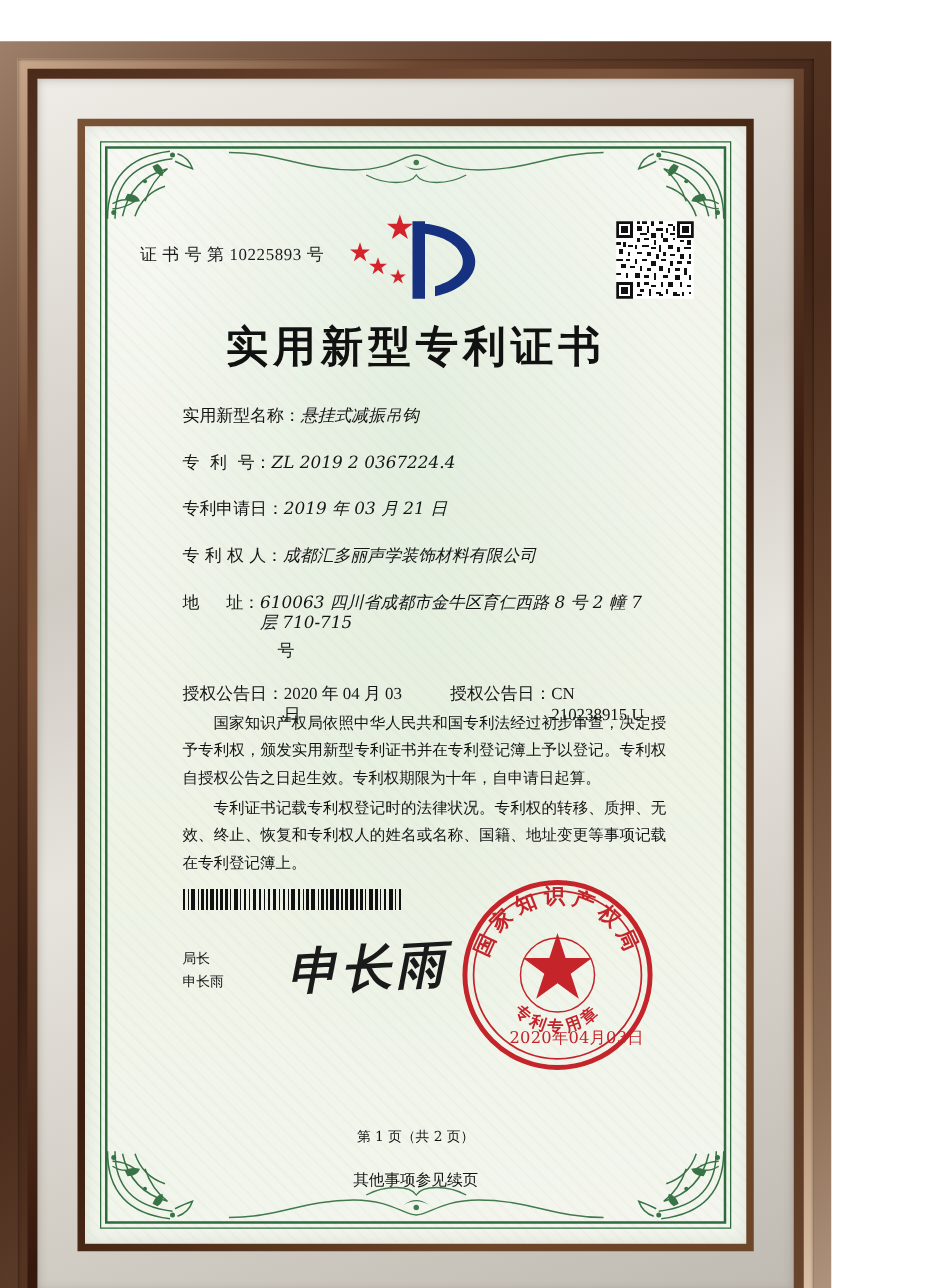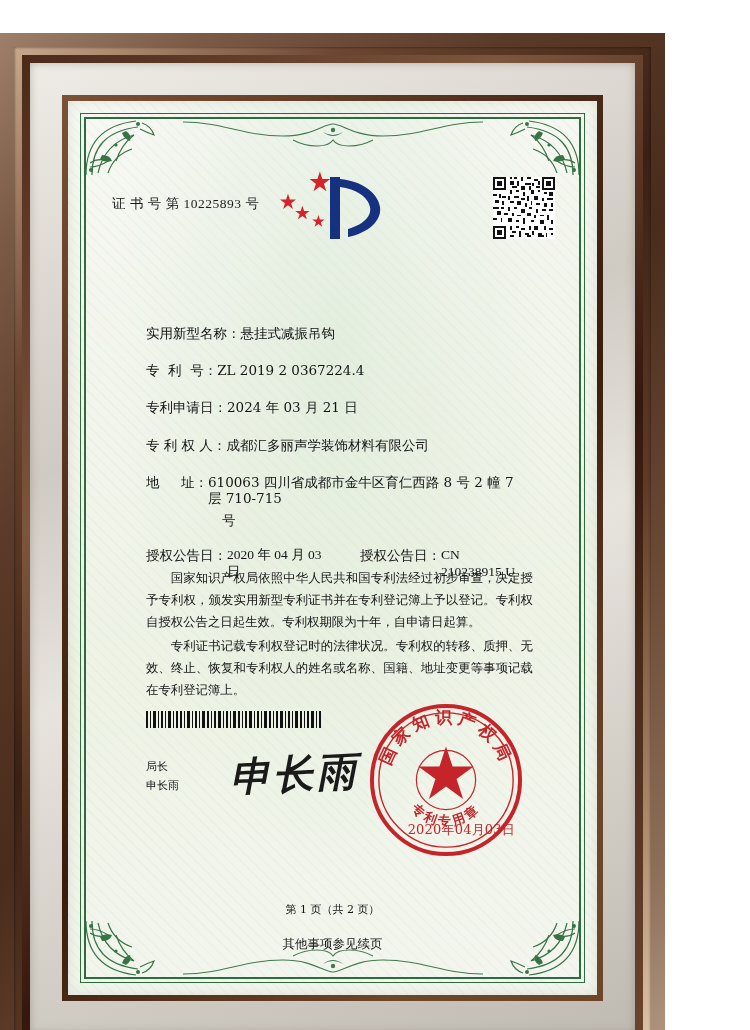--- a/index.html
+++ b/index.html
@@ -148,20 +148,21 @@
   .field-label {
     white-space: pre;
     flex: 0 0 auto;
     font-family: "DejaVu Serif", "Liberation Serif", serif;
     font-size: 13.5px;
   }
   .field-value {
     flex: 1 1 auto;
     font-family: "DejaVu Serif", "Liberation Serif", serif;
     font-size: 13.5px;
+    font-style: italic;
   }
   .field-row.two-col .field-label-2 {
     margin-left: 38px;
     white-space: pre;
   }
   .addr-cont {
     margin-left: 76px;
     margin-top: -14px;
     margin-bottom: 18px;
     font-size: 13.5px;
@@ -444,37 +445,38 @@
           <path d="M20 26 l2.4 7.2 7.6 0 -6.1 4.5 2.3 7.2 -6.2-4.5 -6.1 4.5 2.3-7.2 -6.2-4.5 7.6 0z" transform="translate(4,2) scale(.8)"></path>
           <path d="M20 26 l2.4 7.2 7.6 0 -6.1 4.5 2.3 7.2 -6.2-4.5 -6.1 4.5 2.3-7.2 -6.2-4.5 7.6 0z" transform="translate(20,16) scale(.72)"></path>
           <path d="M20 26 l2.4 7.2 7.6 0 -6.1 4.5 2.3 7.2 -6.2-4.5 -6.1 4.5 2.3-7.2 -6.2-4.5 7.6 0z" transform="translate(38,28) scale(.62)"></path>
         </g>
         <g fill="#16317f">
           <path d="M62 6 l10 0 0 62 -10 0z"></path>
           <path d="M72 8 c22 2 38 14 40 28 2 14 -12 26 -32 30 l0 -8 c14 -4 24 -12 22 -22 -2 -10 -14 -18 -30 -20z"></path>
         </g>
       </svg>
 
+      <div class="title">实用新型专利证书</div>
 
       <div class="fields">
 
         <div class="field-row">
           <span class="field-label">实用新型名称：</span>
           <span class="field-value">悬挂式减振吊钩</span>
         </div>
 
 
         <div class="field-row">
           <span class="field-label">专  利  号：</span>
           <span class="field-value">ZL 2019 2 0367224.4</span>
         </div>
 
         <div class="field-row">
           <span class="field-label">专利申请日：</span>
-          <span class="field-value">2024 年 03 月 21 日</span>
+          <span class="field-value">2019 年 03 月 21 日</span>
         </div>
 
         <div class="field-row">
           <span class="field-label">专 利 权 人：</span>
           <span class="field-value">成都汇多丽声学装饰材料有限公司</span>
         </div>
 
         <div class="field-row">
           <span class="field-label">地     址：</span>
           <span class="field-value">610063 四川省成都市金牛区育仁西路 8 号 2 幢 7 层 710-715</span>

